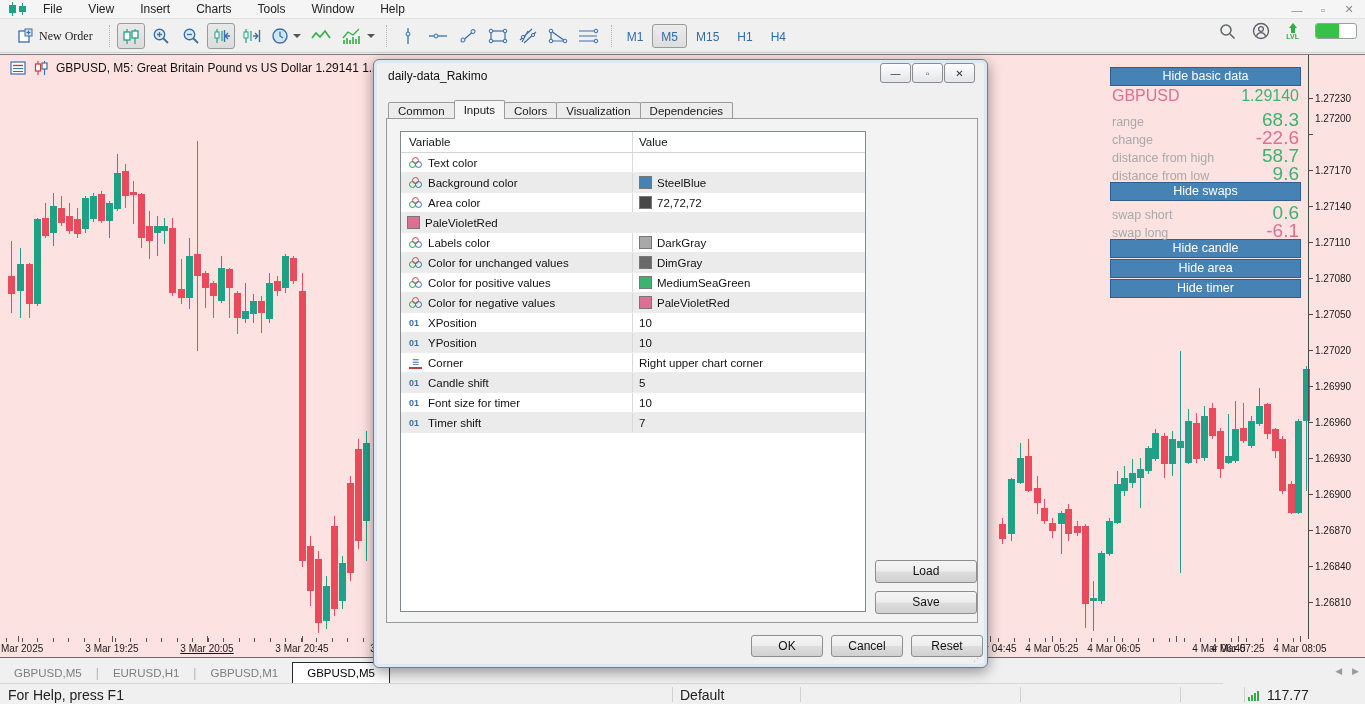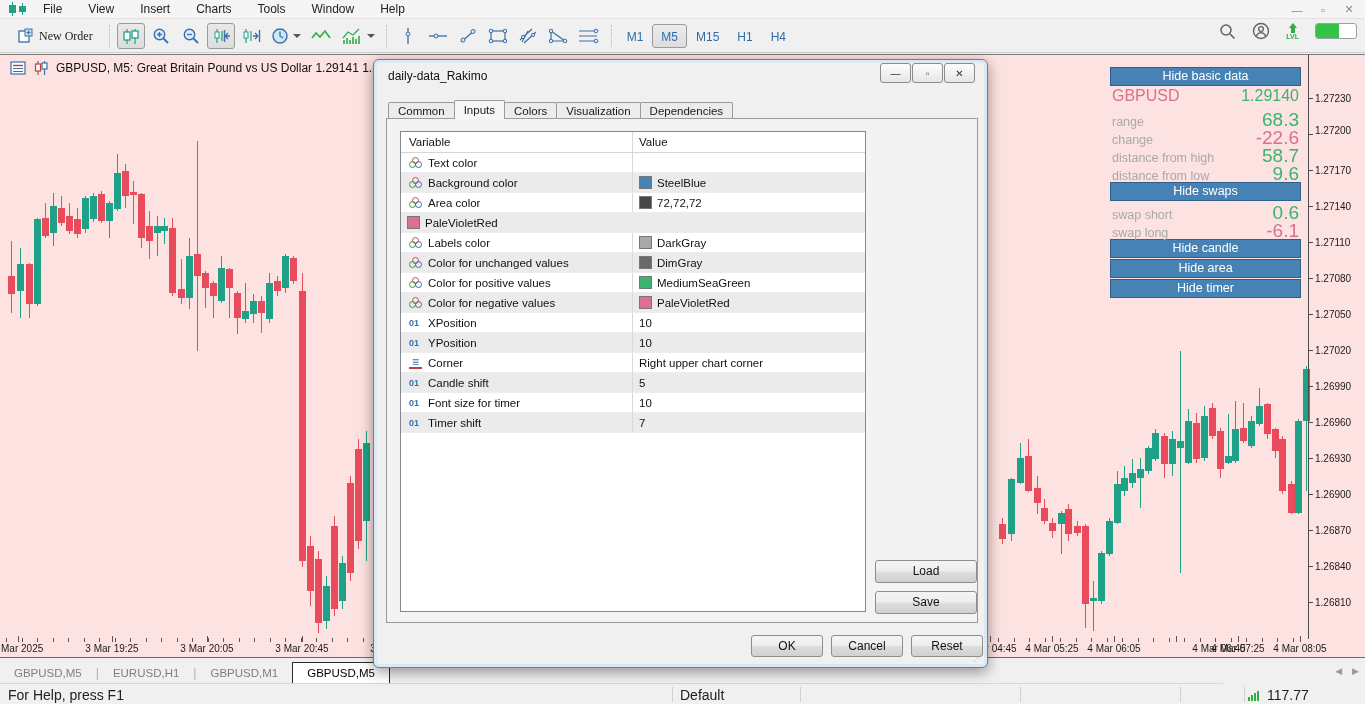--- a/index.html
+++ b/index.html
@@ -485,21 +485,21 @@
       <div class="body u" style="left: 1295px; top: 366px; height: 92px;"></div>
       <div class="wick u" style="left: 1306px; top: 311px; height: 125px;"></div>
       <div class="body u" style="left: 1303px; top: 314px; height: 52px;"></div>
     </div>
 
   <div id="v-axis"></div>
   <div id="price-labels">
       <div class="p-tick" style="top: 43px;"></div>
       <div class="p-label" style="top: 38px;">1.27230</div>
       <div class="p-tick" style="top: 79px;"></div>
-      <div class="p-label" style="top: 70px;">1.27200</div>
+      <div class="p-label" style="top: 58px;">1.27200</div>
       <div class="p-tick" style="top: 115px;"></div>
       <div class="p-label" style="top: 110px;">1.27170</div>
       <div class="p-tick" style="top: 151px;"></div>
       <div class="p-label" style="top: 146px;">1.27140</div>
       <div class="p-tick" style="top: 187px;"></div>
       <div class="p-label" style="top: 182px;">1.27110</div>
       <div class="p-tick" style="top: 223px;"></div>
       <div class="p-label" style="top: 218px;">1.27080</div>
       <div class="p-tick" style="top: 259px;"></div>
       <div class="p-label" style="top: 254px;">1.27050</div>
@@ -518,21 +518,21 @@
       <div class="p-tick" style="top: 511px;"></div>
       <div class="p-label" style="top: 506px;">1.26840</div>
       <div class="p-tick" style="top: 547px;"></div>
       <div class="p-label" style="top: 542px;">1.26810</div>
     </div>
   <div id="time-labels">
       <div class="x-label" style="left: 18px;">3 Mar 2025</div>
       <div class="x-tick" style="left: 18px; height: 6px;"></div>
       <div class="x-label" style="left: 112px;">3 Mar 19:25</div>
       <div class="x-tick" style="left: 112px; height: 6px;"></div>
-      <div class="x-label" style="left: 207px;">3 Mar 20:05</div>
+      <div class="x-label" style="left: 207px; text-decoration: underline;">3 Mar 20:05</div>
       <div class="x-tick" style="left: 207px; height: 6px;"></div>
       <div class="x-label" style="left: 302px;">3 Mar 20:45</div>
       <div class="x-tick" style="left: 302px; height: 6px;"></div>
       <div class="x-label" style="left: 397px;">3 Mar 21:25</div>
       <div class="x-tick" style="left: 397px; height: 6px;"></div>
       <div class="x-label" style="left: 492px;">3 Mar 22:05</div>
       <div class="x-tick" style="left: 492px; height: 6px;"></div>
       <div class="x-label" style="left: 990px;">4 Mar 04:45</div>
       <div class="x-tick" style="left: 990px; height: 6px;"></div>
       <div class="x-label" style="left: 1052px;">4 Mar 05:25</div>

